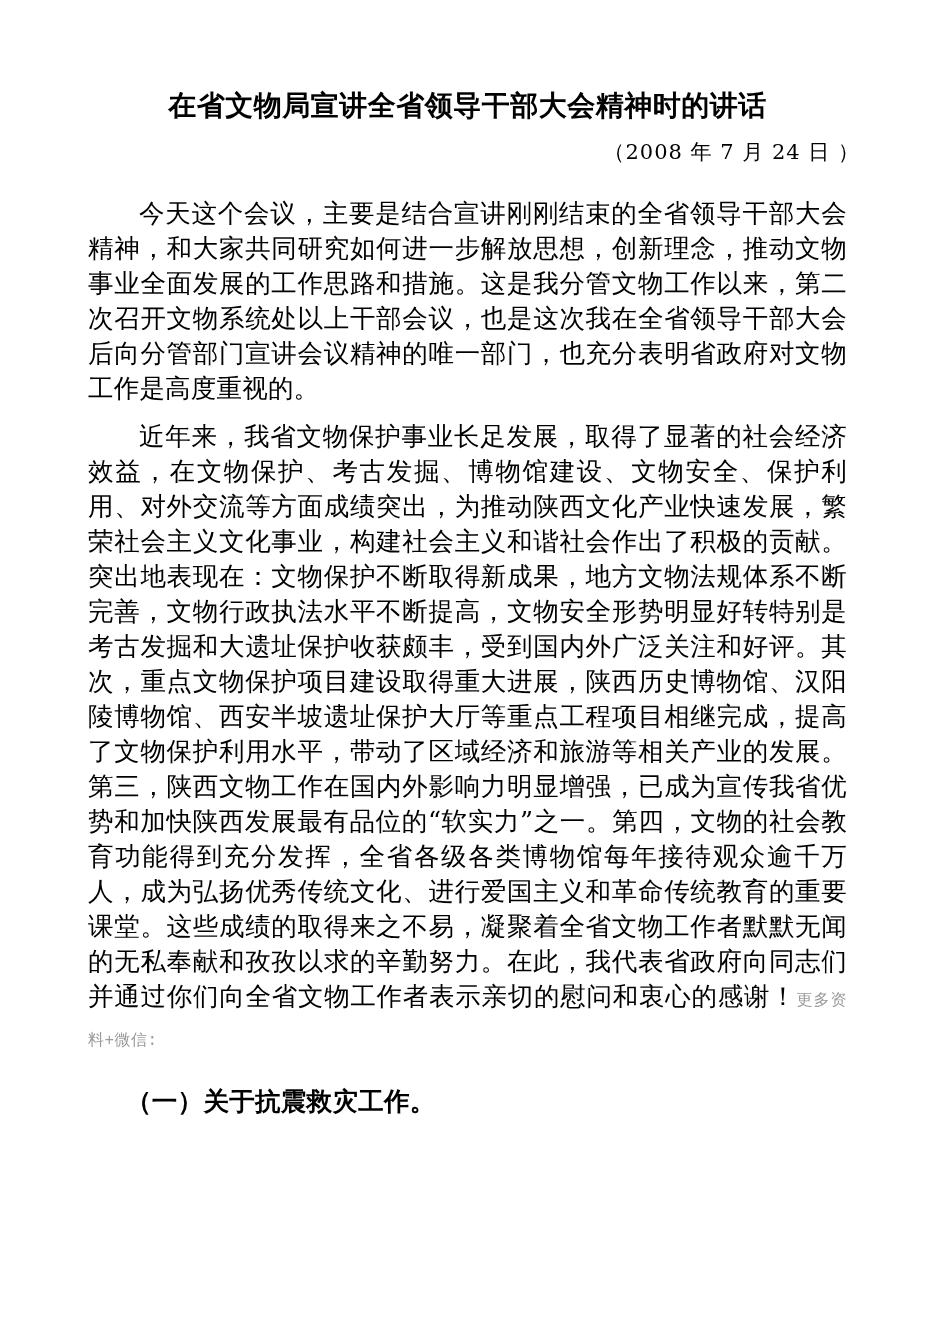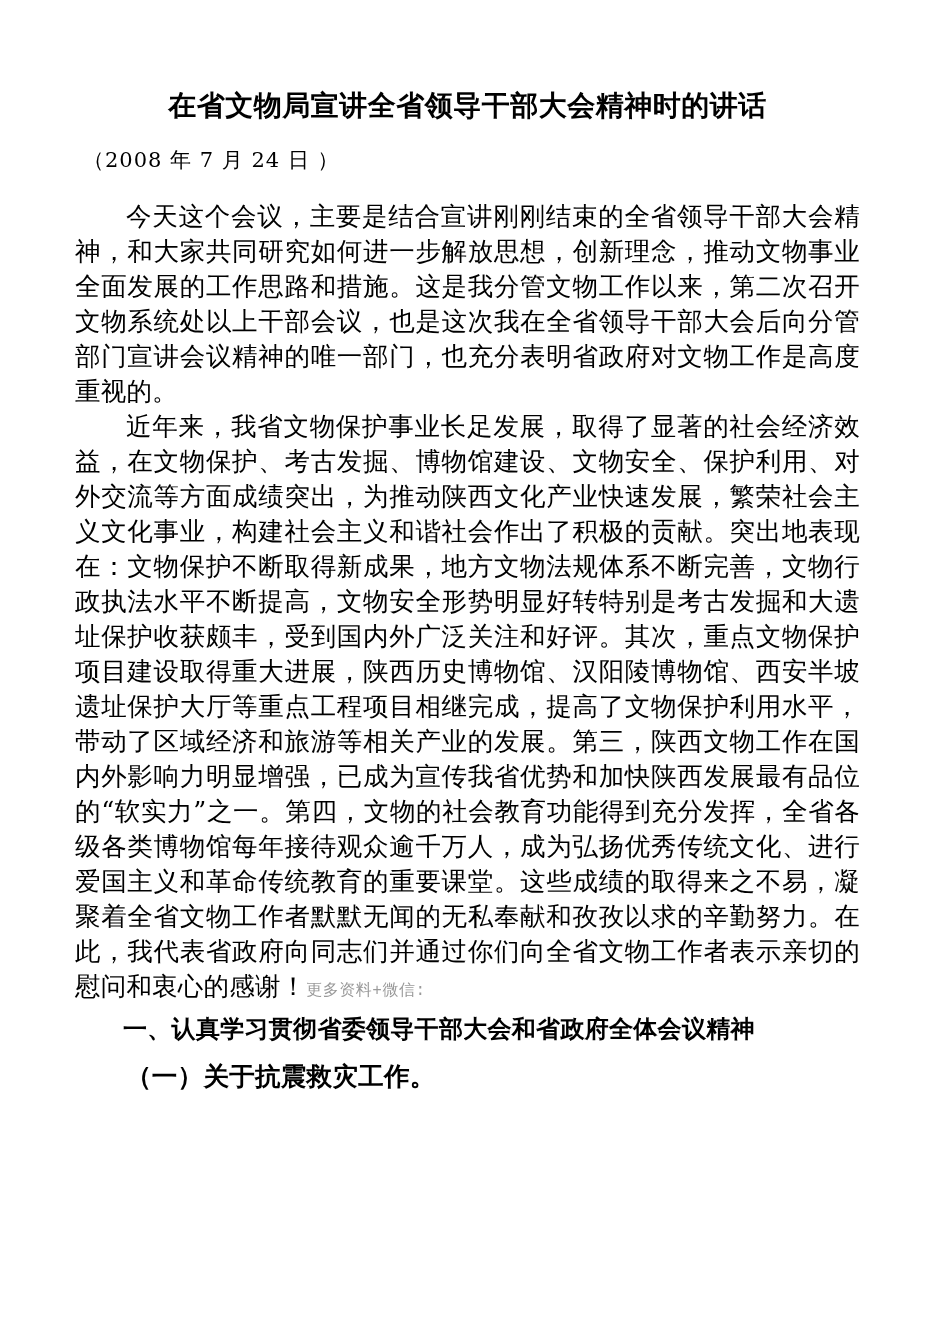--- a/index.html
+++ b/index.html
@@ -42,36 +42,36 @@
     margin: 0;
     padding-top: 88px;
     color: #000;
     white-space: nowrap;
   }
 
   .doc-date {
     font-family: "DejaVu Serif", "Liberation Serif", serif;
     font-size: 21px;
     line-height: 30px;
-    text-align: left;
-    margin: 8px;
+    text-align: right;
+    margin: 0;
     padding-top: 13px;
     letter-spacing: 1px;
     color: #000;
   }
 
   
   .para {
     font-family: "DejaVu Serif", "Liberation Serif", serif;
     font-size: 25.5px;
     line-height: 35px;
     text-align: justify;
     text-justify: inter-ideograph;
     text-indent: 2em;
-    margin: 0;
+    margin: 13px;
     color: #000;
     letter-spacing: 0.2px;
     word-break: break-all;
   }
 
   .para-first {
     padding-top: 16px;
   }
 
   
@@ -116,19 +116,18 @@
 
     <h1 class="doc-title">在省文物局宣讲全省领导干部大会精神时的讲话</h1>
 
     <div class="doc-date">（2008 年 7 月 24 日 ）</div>
 
     <p class="para para-first">今天这个会议，主要是结合宣讲刚刚结束的全省领导干部大会精神，和大家共同研究如何进一步解放思想，创新理念，推动文物事业全面发展的工作思路和措施。这是我分管文物工作以来，第二次召开文物系统处以上干部会议，也是这次我在全省领导干部大会后向分管部门宣讲会议精神的唯一部门，也充分表明省政府对文物工作是高度重视的。</p>
 
     <p class="para"><span>近年来，我省文物保护事业长足发展，取得了显著的社会经济效益，在文物保护、考古发掘、博物馆建设、文物安全、保护利用、对外交流等方面成绩突出，为推动陕西文化产业快速发展，繁荣社会主义文化事业，构建社会主义和谐社会作出了积极的贡献。突出地表现在：文物保护不断取得新成果，地方文物法规体系不断完善，文物行政执法水平不断提高，文物安全形势明显好转特别是考古发掘和大遗址保护收获颇丰，受到国内外广泛关注和好评。其次，重点文物保护项目建设取得重大进展，陕西历史博物馆、汉阳陵博物馆、西安半坡遗址保护大厅等重点工程项目相继完成，提高了文物保护利用水平，带动了区域经济和旅游等相关产业的发展。第三，陕西文物工作在国内外影响力明显增强，已成为宣传我省优势和加快陕西发展最有品位的“软实力”之一。第四，文物的社会教育功能得到充分发挥，全省各级各类博物馆每年接待观众逾千万人，成为弘扬优秀传统文化、进行爱国主义和革命传统教育的重要课堂。这些成绩的取得来之不易，凝聚着全省文物工作者默默无闻的无私奉献和孜孜以求的辛勤努力。在此，我代表省政府向同志们并通过你们向全省文物工作者表示亲切的慰问和衷心的感谢！</span><span class="watermark">更多资料+微信:</span></p>
 
 
-    <p class="heading-1">一、认真学习贯彻省委领导干部大会和省政府全体会议精神</p>
 
 
     <p class="heading-2">（一）关于抗震救灾工作。</p>
 
   </div>
 </div>
 
 </body></html>

